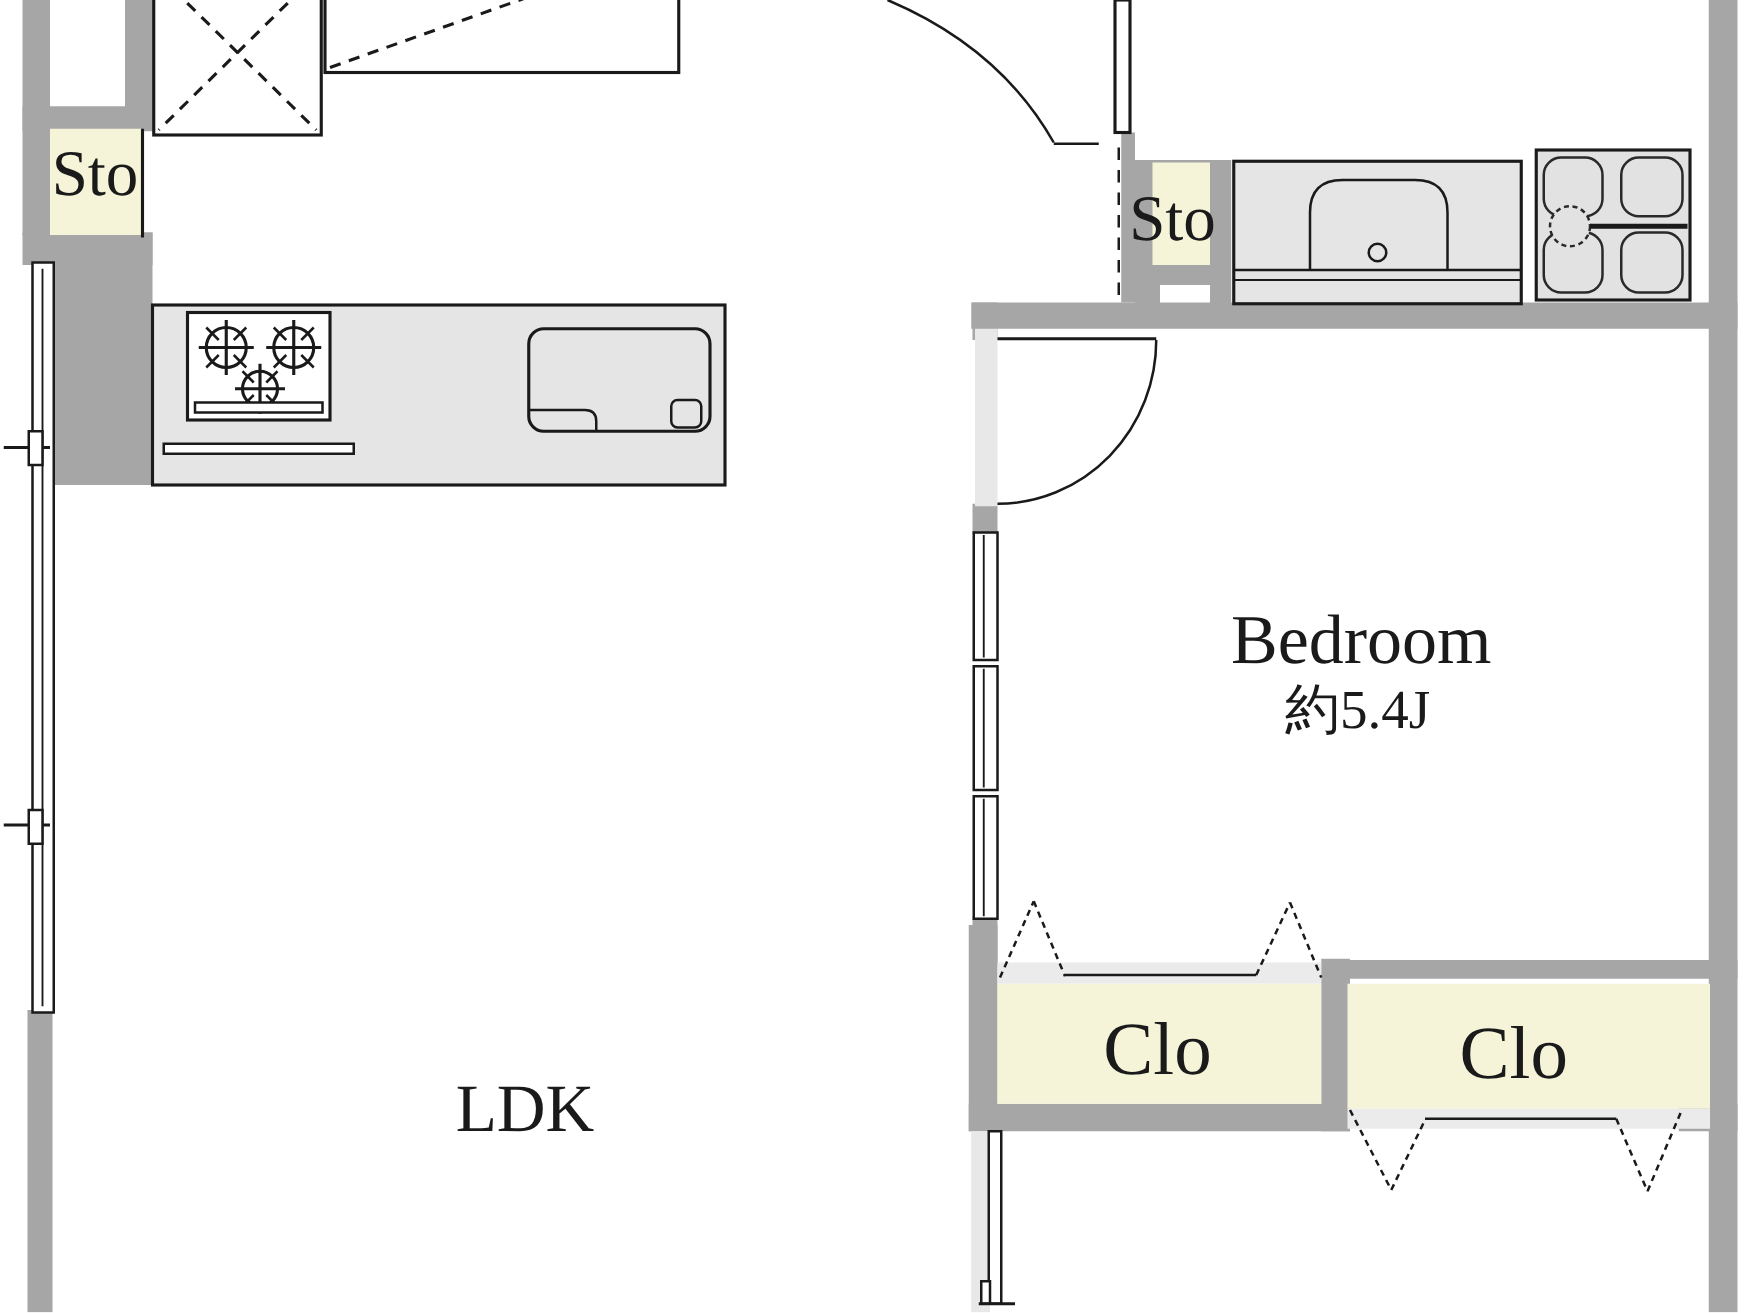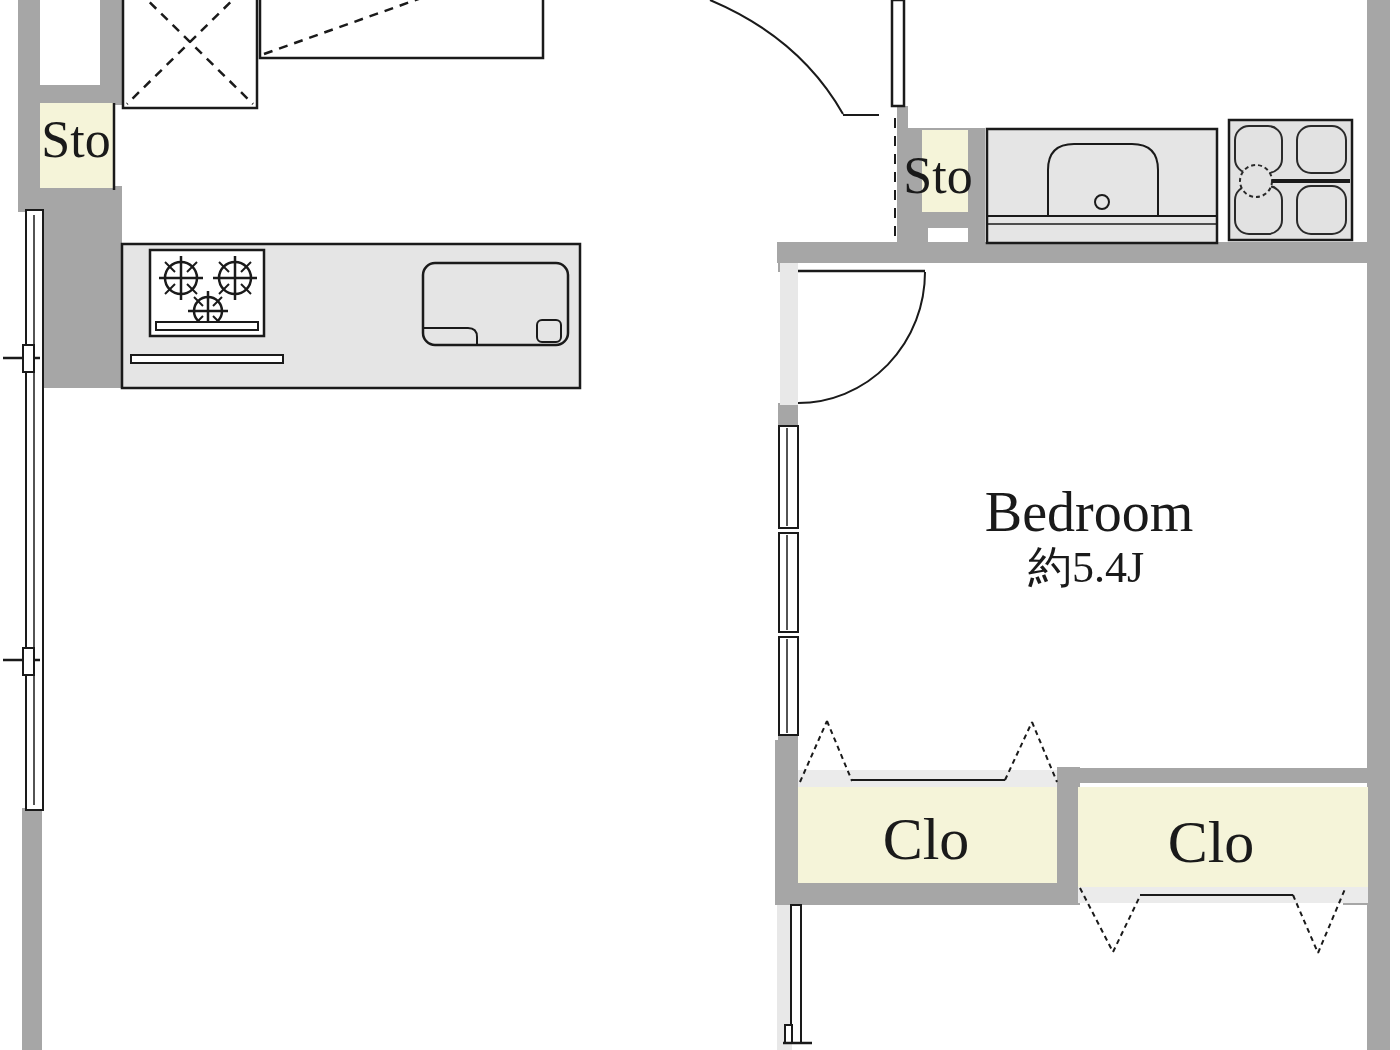--- a/index.html
+++ b/index.html
@@ -188,15 +188,16 @@
   <div class="room-label lbl-sto" style="left:938px;top:176px;">Sto</div>
 
   <div class="room-label lbl-bedroom" style="left:1089px;top:486px;margin-top:26px;">Bedroom</div>
 
   <div class="room-label lbl-size" style="left:1086px;top:568px;">約5.4J</div>
 
   <div class="room-label lbl-clo" style="left:926px;top:839px;">Clo</div>
 
   <div class="room-label lbl-clo" style="left:1211px;top:842px;">Clo</div>
 
+  <div class="room-label lbl-ldk" style="left:420px;top:887px;">LDK</div>
 
 
 </div>
 
 </body></html>

